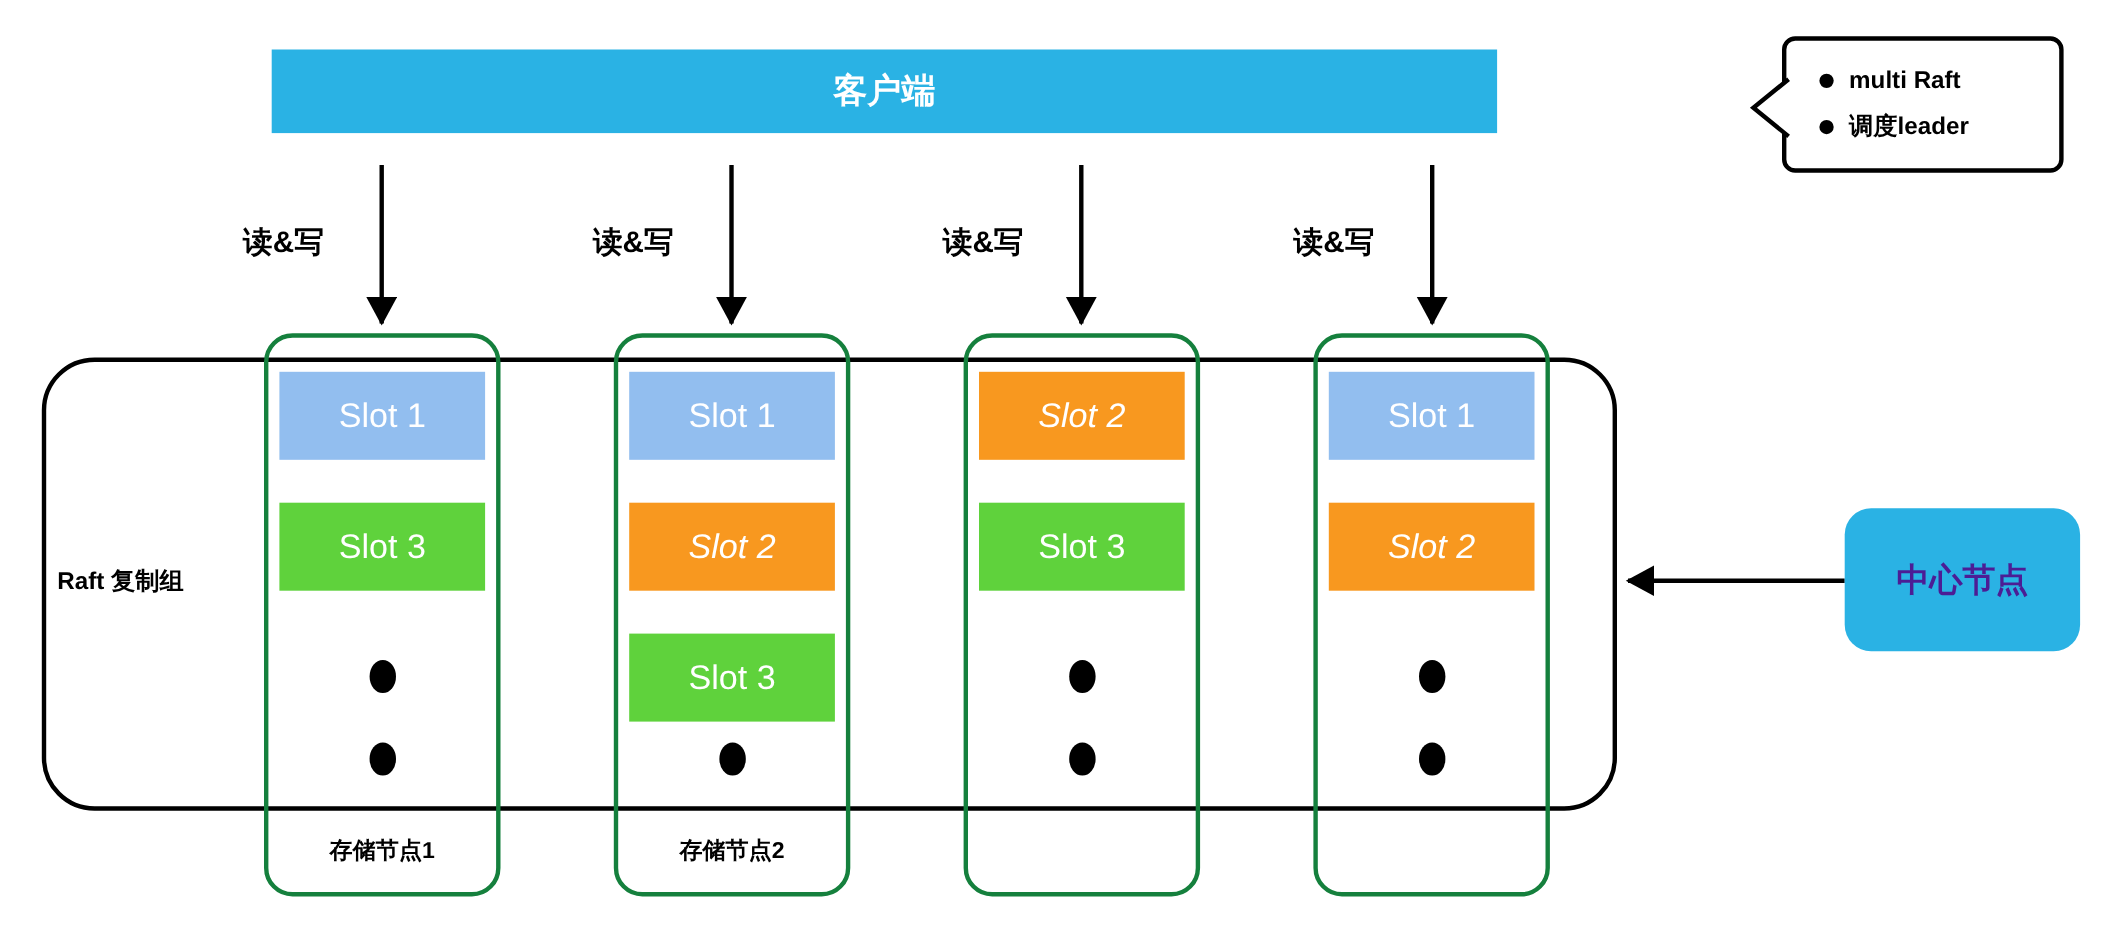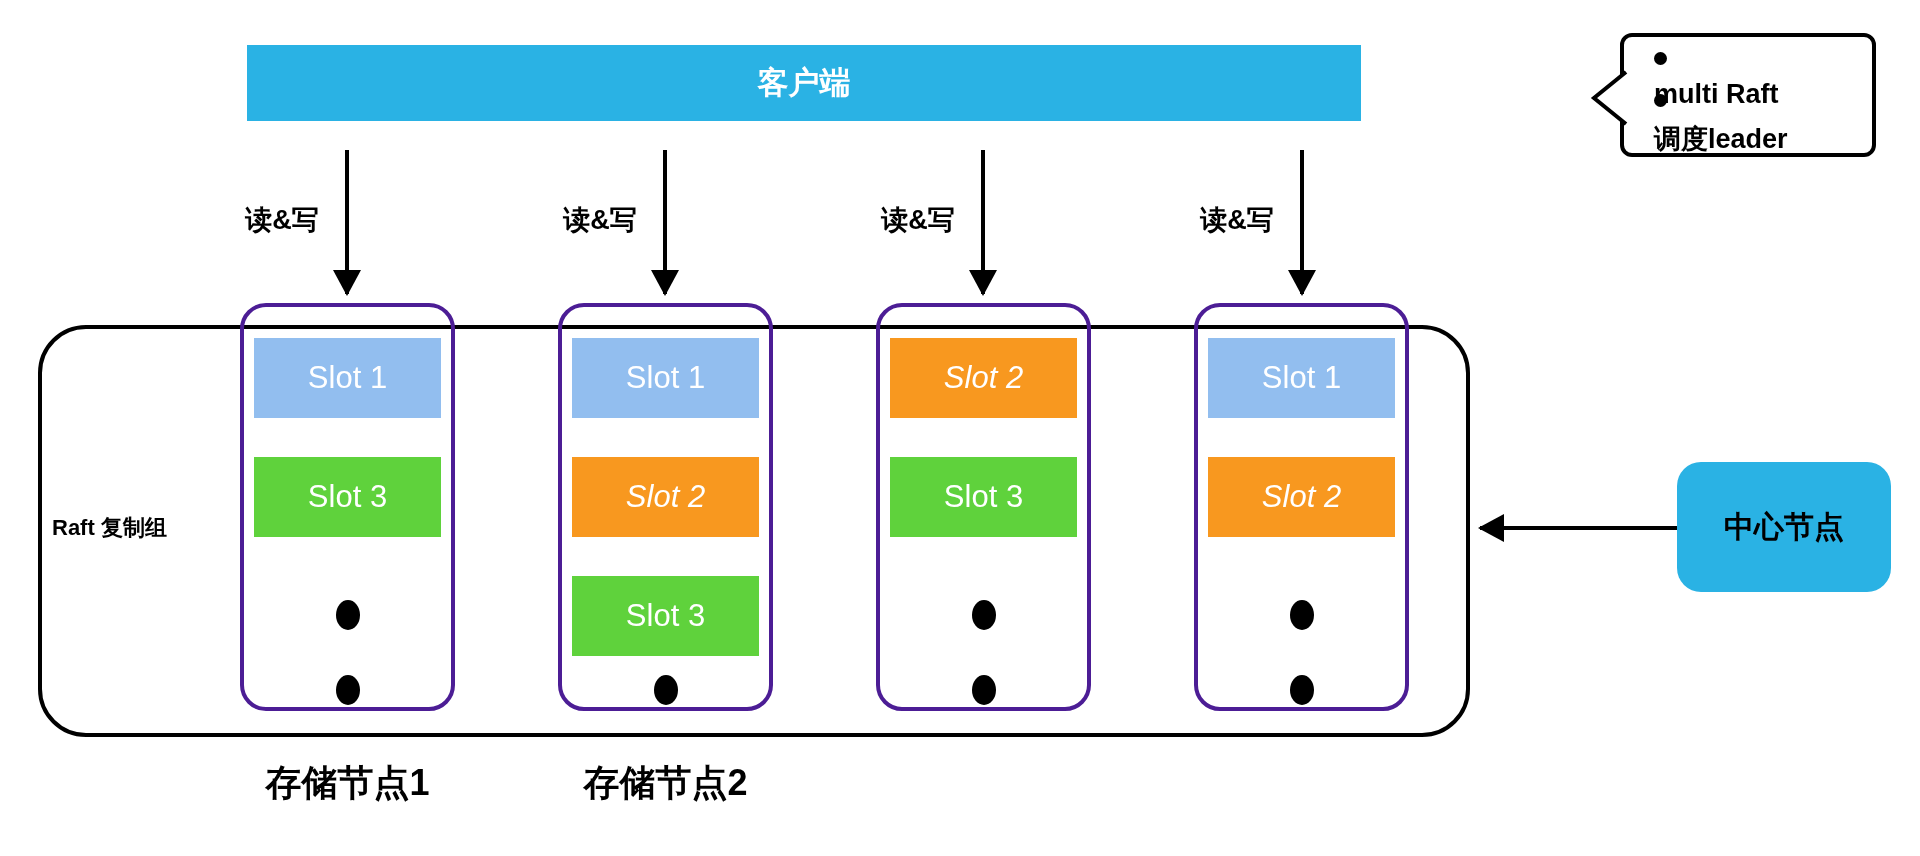--- a/index.html
+++ b/index.html
@@ -6,56 +6,56 @@
   .canvas{position:relative;width:1920px;height:856px;background:#fff;
           font-family:"Liberation Sans",sans-serif;color:#000;overflow:hidden;}
   .wires{position:absolute;left:0;top:0;width:1920px;height:856px;pointer-events:none;}
   .wires line{stroke:var(--line,#000);stroke-width:4;}
   .wires marker path{fill:var(--line,#000);}
 
   .client-bar{position:absolute;left:247px;top:45px;width:1114px;height:76px;
               background:var(--cyan);color:#fff;font-size:31px;font-weight:bold;
               display:flex;align-items:center;justify-content:center;}
 
-  .rw{position:absolute;top:202px;width:122px;text-align:center;
+  .rw{position:absolute;top:202px;width:122px;text-align:left;
       font-size:27px;font-weight:bold;}
   .rw.a1{left:221px}.rw.a2{left:539px}.rw.a3{left:857px}.rw.a4{left:1176px}
 
   .raft-group{position:absolute;left:38px;top:325px;width:1432px;height:412px;
               border:4px solid #000;border-radius:48px;box-sizing:border-box;}
   .raft-label{position:absolute;left:52px;top:513px;font-size:22px;font-weight:bold;}
 
-  .node{position:absolute;top:303px;width:215px;height:408px;border:4px solid #4c1d95;
+  .node{position:absolute;top:303px;width:215px;height:512px;border:4px solid #15803d;
         border-radius:26px;box-sizing:border-box;}
   .node.n1{left:240px}.node.n2{left:558px}.node.n3{left:876px}.node.n4{left:1194px}
 
   .slot{position:absolute;left:10px;width:187px;height:80px;color:#fff;font-size:31px;
         display:flex;align-items:center;justify-content:center;}
   .slot.blue{background:var(--slot-blue);}
   .slot.orange{background:var(--slot-orange);font-style:italic;}
   .slot.green{background:var(--slot-green);}
   .r1{top:31px}.r2{top:150px}.r3{top:269px}
 
   .dot{position:absolute;left:50%;transform:translateX(-50%);width:24px;height:30px;
        background:#000;border-radius:50%;}
   .d1{top:293px}.d2{top:368px}
 
   .node-label{position:absolute;left:0;right:0;top:452px;text-align:center;
-              font-size:36px;font-weight:bold;}
+              font-size:21px;font-weight:bold;}
 
   .callout{position:absolute;left:1620px;top:33px;width:256px;height:124px;
            background:#fff;border:4px solid #000;border-radius:12px;box-sizing:border-box;
            padding:15px 0 0 30px;}
-  .callout-item{display:flex;align-items:flex-start;gap:14px;height:42px;
-                font-size:27px;font-weight:bold;flex-direction:column;}
+  .callout-item{display:flex;align-items:center;gap:14px;height:42px;
+                font-size:22px;font-weight:bold;}
   .bullet{flex:0 0 13px;width:13px;height:13px;background:#000;border-radius:50%;}
   .callout-tail{position:absolute;left:1590px;top:69px;width:38px;height:58px;}
 
   .center-node{position:absolute;left:1677px;top:462px;width:214px;height:130px;
-               background:var(--cyan);border-radius:24px;color:#000000;font-size:30px;
+               background:var(--cyan);border-radius:24px;color:#4c1d95;font-size:30px;
                font-weight:bold;display:flex;align-items:center;justify-content:center;}
   .sched-label{position:absolute;left:1476px;top:479px;width:198px;text-align:center;
                font-size:28px;font-weight:bold;}
 </style>
 </head>
 <body>
 
 <div class="canvas">
 
   <svg class="wires">

